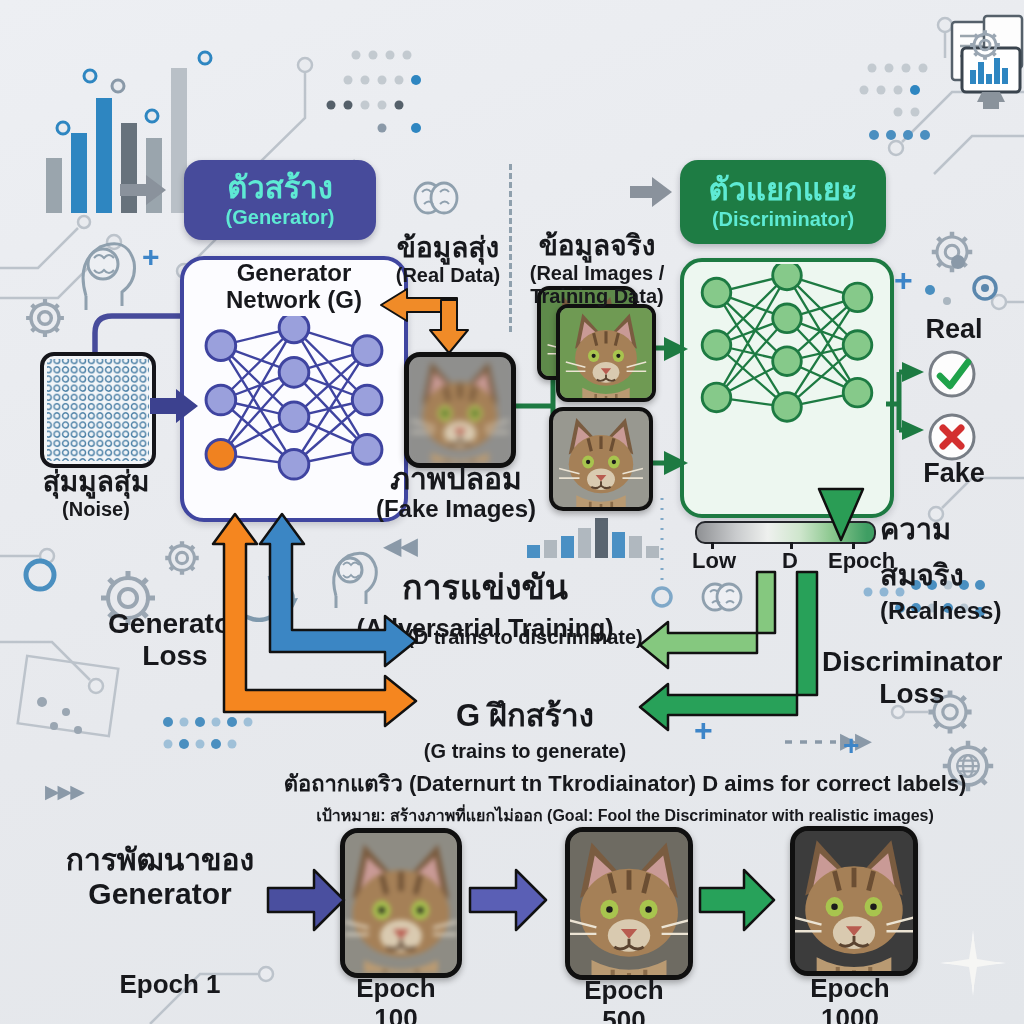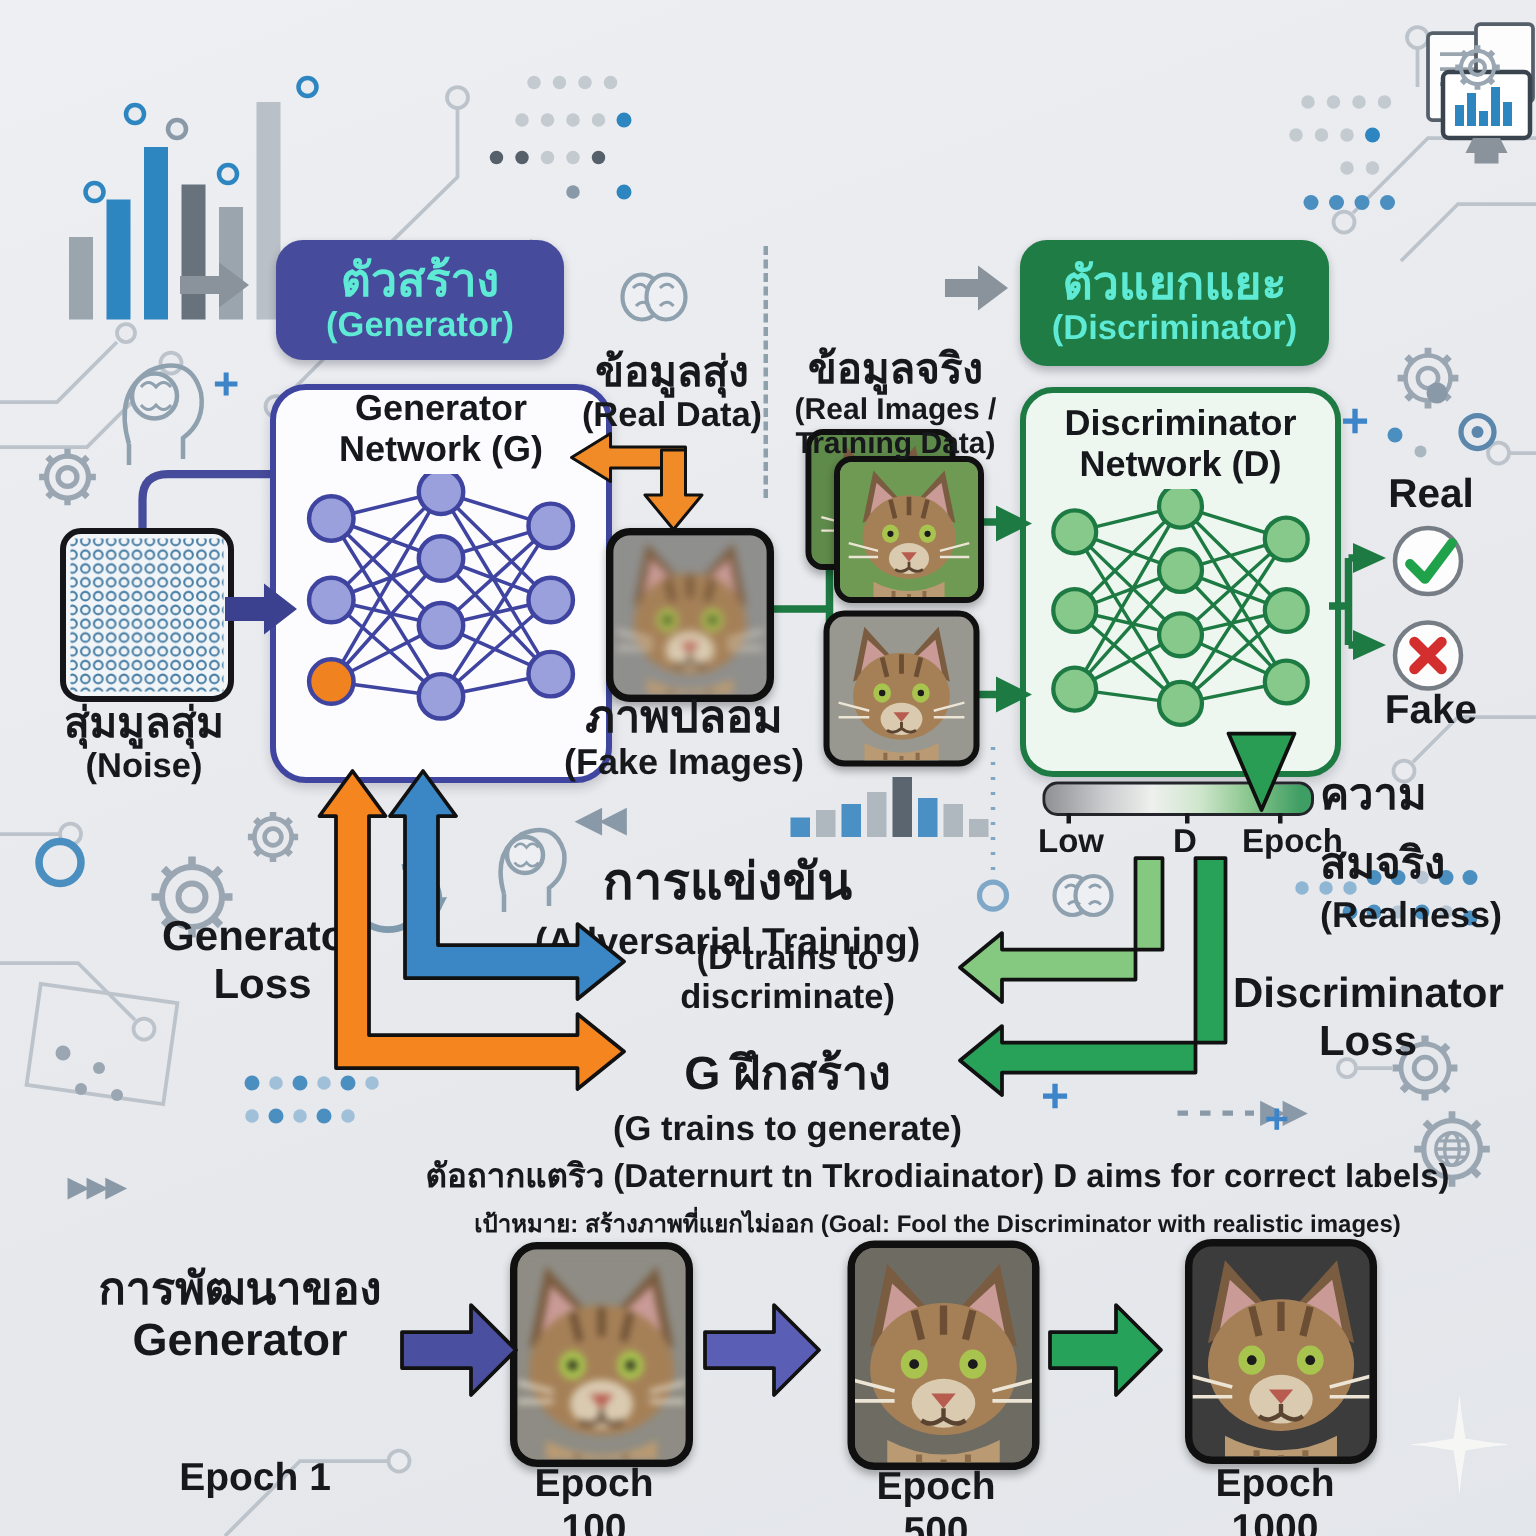--- a/index.html
+++ b/index.html
@@ -20,21 +20,21 @@
   .photo{border:5px solid #101010;border-radius:16px;overflow:hidden;background:#888;
     box-shadow:0 3px 6px rgba(0,0,0,.3);}
   .photo svg{width:100%;height:100%;}
   .blurred svg{filter:blur(3px);}
   .blurred2 svg{filter:blur(2.4px);}
   .thai-xl{font-size:46px;font-weight:bold;}
   .en-xl{font-size:33px;font-weight:bold;}
   .t30{font-size:30px;font-weight:bold;line-height:1.12;}
   .t28{font-size:28px;font-weight:bold;line-height:1.15;}
   .t26{font-size:26px;font-weight:bold;line-height:1.15;}
-  .t24{font-size:23px;font-weight:bold;line-height:1.12;}
+  .t24{font-size:20px;font-weight:bold;line-height:1.12;}
   .t22{font-size:22px;font-weight:bold;}
   .gauge{border:2.5px solid #23252a;border-radius:10px;
     background:linear-gradient(90deg,#8f9194 0%,#c9cbcd 22%,#eef0ee 40%,#cfe6cd 58%,#8cc88f 76%,#3f9e63 96%);}
   .tick{width:3px;height:7px;background:#17181c;}
   .plus{color:#3d85c8;font-weight:bold;}
   .chev{color:#8a99a8;font-weight:bold;letter-spacing:-2px;}
 </style>
 </head>
 <body>
 
@@ -414,21 +414,20 @@
         </g>
     </svg>
   </div>
 
   <div class="abs badge z10" style="left:680px;top:160px;width:206px;height:84px;background:#1e7c44;">
     <div style="font-size:31px;font-weight:bold;">ตัวแยกแยะ</div>
     <div class="t24">(Discriminator)</div>
   </div>
 
   <div class="abs netbox z10" style="left:680px;top:258px;width:206px;height:252px;background:#edf7f0;border:4px solid #1d7a42;border-radius:22px;">
-    <div class="t24 ctr" style="margin-top:8px;width:190px;font-size:24px;">Discriminator Network (D)</div>
     <svg width="196" height="162" viewBox="0 0 204 170" style="margin-top:2px;">
       <path stroke="#1d7a42" stroke-width="2.4" fill="none" d="M28,30L102,12M28,30L102,57M28,30L102,102M28,30L102,150M28,85L102,12M28,85L102,57M28,85L102,102M28,85L102,150M28,140L102,12M28,140L102,57M28,140L102,102M28,140L102,150M102,12L176,35M102,12L176,85M102,12L176,135M102,57L176,35M102,57L176,85M102,57L176,135M102,102L176,35M102,102L176,85M102,102L176,135M102,150L176,35M102,150L176,85M102,150L176,135"></path>
       <g fill="#86c98a" stroke="#1d7a42" stroke-width="3">
         <circle cx="28" cy="30" r="15"></circle>
           <circle cx="28" cy="85" r="15"></circle>
           <circle cx="28" cy="140" r="15"></circle>
         <circle cx="102" cy="12" r="15"></circle>
           <circle cx="102" cy="57" r="15"></circle>
           <circle cx="102" cy="102" r="15"></circle>
           <circle cx="102" cy="150" r="15"></circle>

